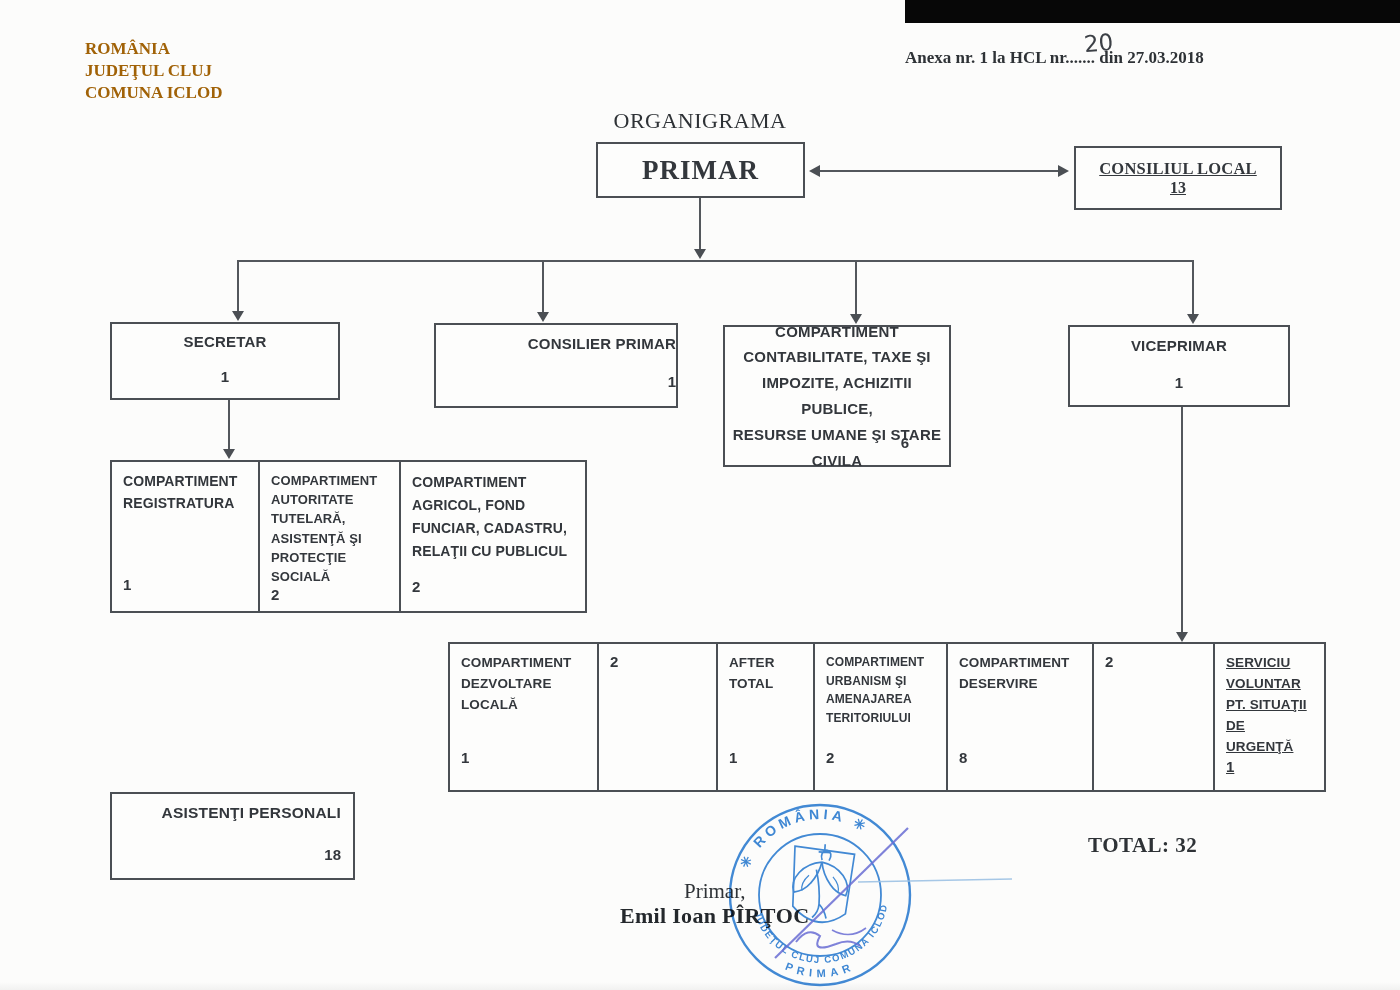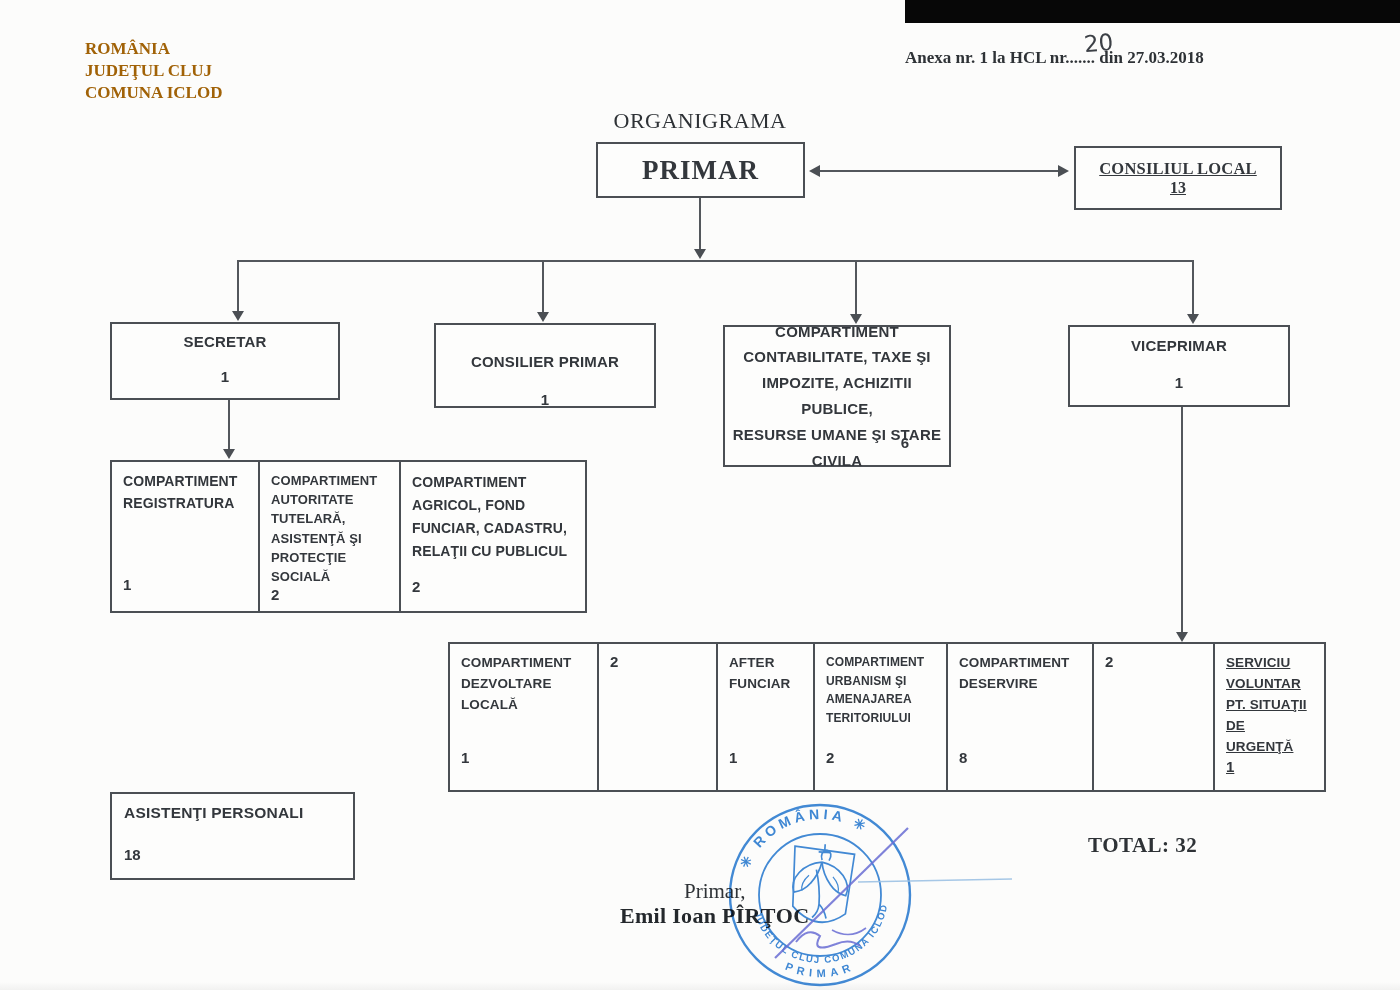--- a/index.html
+++ b/index.html
@@ -85,21 +85,21 @@
 <div class="abs vline" style="left:855px;top:262px;height:53px;"></div>
 <div class="abs arr-down" style="left:850px;top:314px;"></div>
 <div class="abs vline" style="left:1192px;top:262px;height:53px;"></div>
 <div class="abs arr-down" style="left:1187px;top:314px;"></div>
 
 <div class="abs obox" style="left:110px;top:322px;width:230px;height:78px;padding-top:9px;">
   <div class="btitle">SECRETAR</div>
   <div class="bcount" style="margin-top:18px;">1</div>
 </div>
 
-<div class="abs obox" style="left:434px;top:323px;width:222px;height:85px;padding-top:28px;">
+<div class="abs obox" style="left:434px;top:323px;width:244px;height:85px;padding-top:10px;align-items:flex-end;">
   <div class="btitle">CONSILIER PRIMAR</div>
   <div class="bcount" style="margin-top:21px;">1</div>
 </div>
 
 <div class="abs obox" style="left:723px;top:325px;width:228px;height:142px;justify-content:center;">
   <div class="btitle pre" style="line-height:1.72;">COMPARTIMENT
 CONTABILITATE, TAXE ŞI
 IMPOZITE, ACHIZITII PUBLICE,
 RESURSE UMANE ŞI STARE
 CIVILA</div>
@@ -146,21 +146,21 @@
     <div class="ctitle pre">COMPARTIMENT
 DEZVOLTARE
 LOCALĂ</div>
     <div class="ccount">1</div>
   </div>
   <div class="ocell" style="width:119px;">
     <div class="ccount">2</div>
   </div>
   <div class="ocell" style="width:97px;">
     <div class="ctitle pre">AFTER
-FUNCIAR</div>
+TOTAL</div>
     <div class="ccount">1</div>
   </div>
   <div class="ocell" style="width:133px;">
     <div class="ctitle pre" style="font-size:12px;">COMPARTIMENT
 URBANISM ŞI
 AMENAJAREA
 TERITORIULUI</div>
     <div class="ccount">2</div>
   </div>
   <div class="ocell" style="width:146px;">
@@ -173,21 +173,21 @@
   </div>
   <div class="ocell" style="flex:1;text-decoration:underline;">
     <div class="ctitle pre">SERVICIU
 VOLUNTAR
 PT.  SITUAŢII
 DE URGENŢĂ</div>
     <div class="ccount">1</div>
   </div>
 </div>
 
-<div class="abs obox" style="left:110px;top:792px;width:245px;height:88px;align-items:flex-start;text-align:left;padding:10px 12px;">
+<div class="abs obox" style="left:110px;top:792px;width:245px;height:88px;align-items:flex-end;text-align:left;padding:10px 12px;">
   <div class="btitle" style="font-size:15.5px;">ASISTENŢI PERSONALI</div>
   <div class="bcount" style="margin-top:24px;">18</div>
 </div>
 
 <div class="abs serif" style="left:1088px;top:833px;font-size:21px;font-weight:bold;color:#2e3236;letter-spacing:.5px;">TOTAL:  32</div>
 
 <div class="abs serif" style="left:684px;top:879px;font-size:21px;color:#2e3236;">Primar,</div>
 <div class="abs serif" style="left:620px;top:903px;font-size:22px;font-weight:bold;color:#24282c;letter-spacing:.3px;">Emil Ioan PÎRŢOC</div>
 
 <svg class="abs stamp-svg" style="left:712px;top:790px;" width="320" height="200" viewBox="0 0 320 200">

